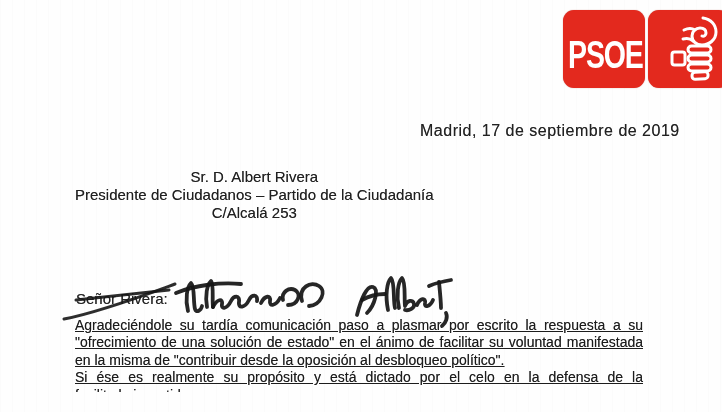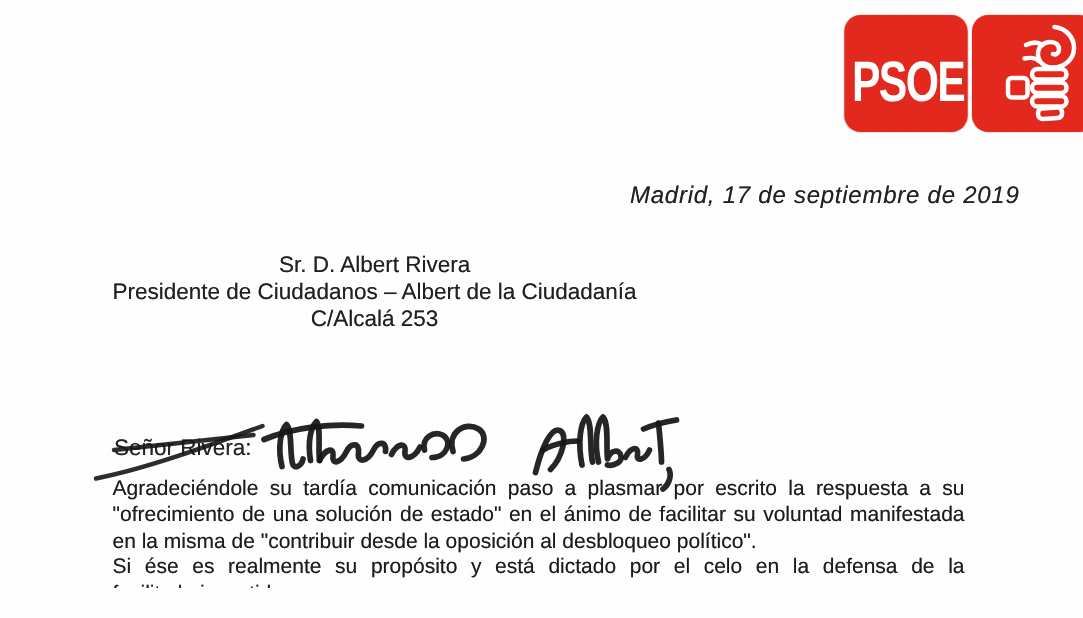--- a/index.html
+++ b/index.html
@@ -24,41 +24,41 @@
     font-size:38px;font-weight:bold;line-height:38px;
     letter-spacing:-1.5px;color:#ffffff;
     transform:scaleX(0.75);transform-origin:left center;
     white-space:nowrap;
   }
   .logo-emblem svg{position:absolute;left:0;top:0;}
   
   .date{
     position:absolute;left:420px;top:121px;
     font-size:16px;letter-spacing:0.5px;line-height:20px;
-    color:#222;white-space:nowrap;font-style:italic;
+    color:#222;white-space:nowrap;
   }
   .address{
     position:absolute;left:75px;top:168px;
     font-size:15px;line-height:18.2px;color:#202020;text-align:center;
   }
   .salutation-typed{
     position:absolute;left:76px;top:290px;
     font-size:15px;line-height:18px;color:#242424;
     white-space:nowrap;
   }
   .hand-svg{
     position:absolute;left:55px;top:255px;
     pointer-events:none;
   }
   .hand-svg path{fill:none;stroke:#161616;stroke-linecap:round;stroke-linejoin:round;}
   .hand-svg .scrawl{stroke-width:3.8;opacity:.93;}
   .hand-svg .strike{stroke-width:3;opacity:.9;}
   .body-text{
     position:absolute;left:75px;top:317px;width:568px;
-    font-size:14px;line-height:17.4px;color:#1c1c1c;
+    font-size:14px;line-height:17.4px;color:#1c1c1c;text-decoration:underline;
   }
   .bline{text-align:justify;text-align-last:justify;white-space:normal;}
   .bline.plast{text-align-last:left;}
   .bline.clipped{
     text-align-last:left;height:5px;overflow:hidden;width:150px;
   }
   
   .date,.address,.salutation-typed,.body-text{text-shadow:0 0 0.4px rgba(20,20,20,0.55);}
 </style>
 </head>
@@ -88,21 +88,21 @@
           <rect x="44" y="62" width="16" height="7" rx="3" transform="rotate(-4 52 65)"></rect>
         </g>
       </svg>
     </div>
   </div>
 
   <div class="date">Madrid, 17 de septiembre de 2019</div>
 
   <div class="address">
     <div>Sr. D. Albert Rivera</div>
-    <div>Presidente de Ciudadanos – Albert de la Ciudadanía</div>
+    <div>Presidente de Ciudadanos – Partido de la Ciudadanía</div>
     <div>C/Alcalá 253</div>
   </div>
 
   <span class="salutation-typed">Señor Rivera:</span>
 
   <svg class="hand-svg" width="400" height="75" viewBox="0 0 400 75" role="img" aria-label="Estimado Albert,">
 
     <path class="strike" d="M9,64 C45,57 90,40 120,29"></path>
     <path class="strike" d="M21,45 C50,42 85,38 114,35"></path>
 

